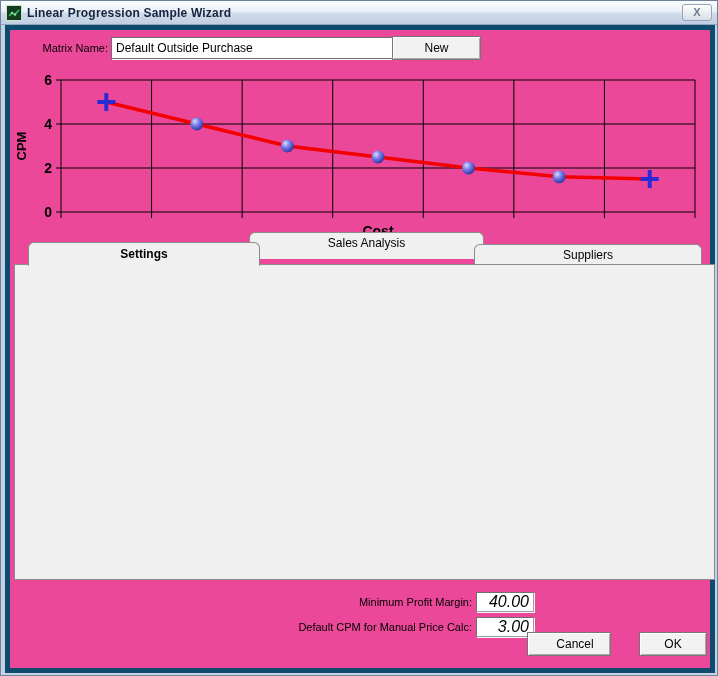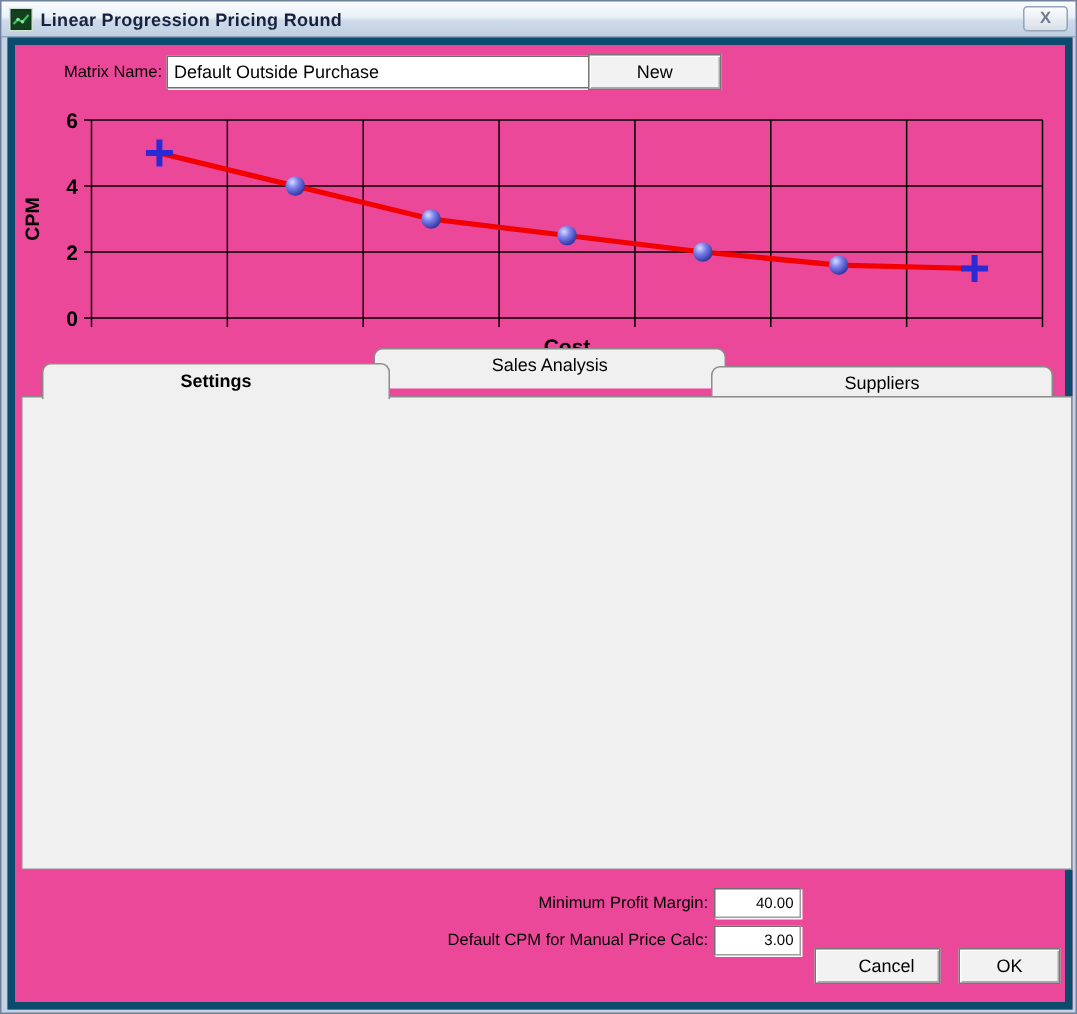--- a/index.html
+++ b/index.html
@@ -31,22 +31,22 @@
     position:absolute; left:4px; top:24px; width:710px; height:648px;
     background:#ec4899; border:5px solid #0c4a6e;
   }
   .lbl{ position:absolute; font-size:11px; color:#000; }
   .r{ text-align:right; }
   
   .fld{
     position:absolute; background:#fff; color:#000;
     border:1px solid #6F6F6F; border-bottom-color:#9d9d9d; border-right-color:#9d9d9d;
     box-shadow:1px 1px 0 #fafafa;
-    font-family:"Liberation Sans", sans-serif; font-size:10px;
-    text-align:right; padding:0 4px; height:19px;
+    font-family:"Liberation Sans", sans-serif; font-size:16px;
+    text-align:right; padding:0 4px; height:19px;font-style:italic;
   }
   input.fld{ outline:none; }
   
   .btn{
     position:absolute; background:#F2F2F2; border:1px solid #777777;
     box-shadow:inset 1px 1px 0 #ffffff, inset -1px -1px 0 #ababab;
     font-family:"Liberation Sans", sans-serif; font-size:12px; color:#000;
     text-align:center; cursor:default;
   }
   .btn.disabled{ color:#9b9b9b; }
@@ -98,21 +98,21 @@
 <div class="window">
 
   <div class="titlebar">
     <svg class="title-icon" viewBox="0 0 16 16">
       <rect x="0.5" y="0.5" width="15" height="15" fill="#0E3A1C" stroke="#CFE3D4"></rect>
       <rect x="2" y="2" width="12" height="12" fill="#133F20"></rect>
       <polyline points="3,11 6,8 9,9.5 13,5" fill="none" stroke="#3FBF5F" stroke-width="1.5"></polyline>
       <circle cx="6" cy="8" r="1.2" fill="#7FE39A"></circle>
       <circle cx="9" cy="9.5" r="1.2" fill="#7FE39A"></circle>
     </svg>
-    <span class="title-text">Linear Progression Pricing Round</span>
+    <span class="title-text">Linear Progression Sample Wizard</span>
     <div class="close-btn">
       <span>X</span>
     </div>
   </div>
 
   <div class="client">
 
     <div class="lbl r" style="left:18px; top:12px; width:80px;">Matrix Name:</div>
     <div class="combo" style="left:101px; top:7px; width:300px; height:22px;">
       <span class="val">Default Outside Purchase</span>
@@ -272,17 +272,17 @@
     </div>
 
     <div class="lbl r" style="left:396px; top:515px; width:130px;">Sample Cost:</div>
     <input class="fld" style="left: 531px; top: 510px; width: 50px; height: 21px;" value="">
     <button class="btn" style="left:598px; top:509px; width:69px; height:25px;">Calculate</button>
 
     <div class="lbl r" style="left:212px; top:566px; width:250px;">Minimum Profit Margin:</div>
     <input class="fld" style="left: 466px; top: 562px; width: 58px; height: 20px;" value="40.00">
     <div class="lbl r" style="left:212px; top:591px; width:250px;">Default CPM for Manual Price Calc:</div>
     <input class="fld" style="left: 466px; top: 587px; width: 58px; height: 20px;" value="3.00">
-    <button class="btn" style="left:533px; top:602px; width:84px; height:24px;padding-left:12px;">Cancel</button>
+    <button class="btn" style="left:517px; top:602px; width:84px; height:24px;padding-left:12px;">Cancel</button>
     <button class="btn" style="left:629px; top:602px; width:68px; height:24px;">OK</button>
 
   </div>
 </div>
 
 </body></html>

